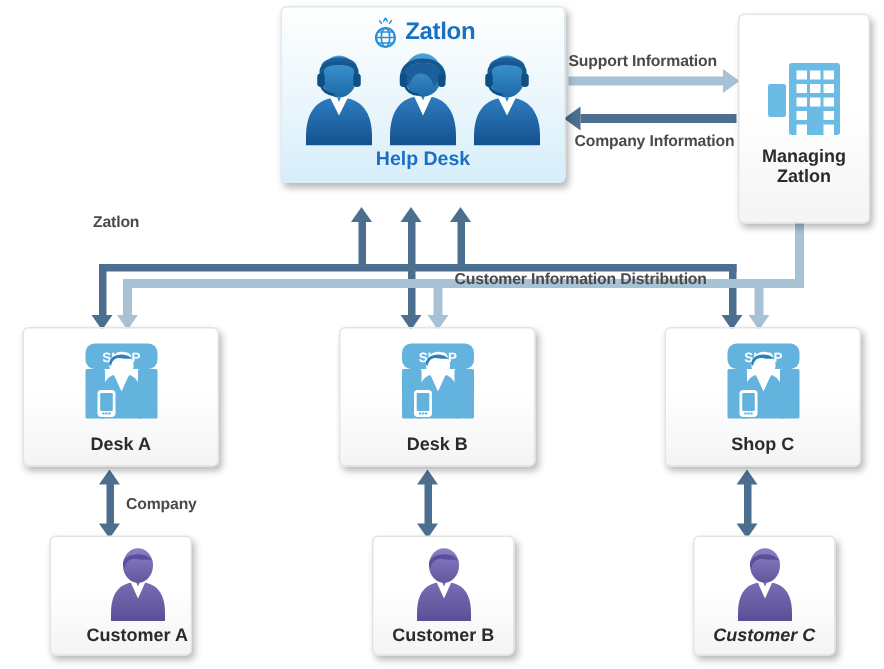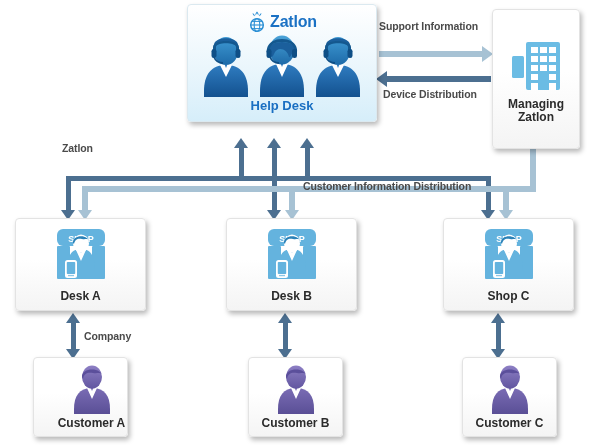--- a/index.html
+++ b/index.html
@@ -92,21 +92,21 @@
   #shopC { left: 443px; }
   .shop .card-label { margin-top: 3px; }
 
   
   .customer {
     width: 95px; height: 80px; top: 357px;
     justify-content: center;
   }
   #custA { left: 33px; padding-left: 22px; }
   #custB { left: 248px; }
-  #custC { left: 462px; }
+  #custC { left: 462px; font-style: italic; }
   .customer .card-label { margin-top: 1px; }
 
   
   .seg { position: absolute; }
   .dark  { background: #4c6f90; }
   .light { background: #a7c2d4; }
 
   .arrow { position: absolute; width: 0; height: 0; }
   .arrow-down-dark {
     border-left: 7px solid transparent;
@@ -144,27 +144,27 @@
   }
 
   
   .icon-svg { display: block; }
 </style>
 </head>
 <body>
 
 <div id="canvas">
 
-  <div class="conn-label" style="left:379px; top:20px;">Support Information</div>
+  <div class="conn-label" style="left:379px; top:35px;">Support Information</div>
   <div class="seg light" style="left:379px; top:51px; width:104px; height:6px;"></div>
   <div class="arrow arrow-right-light" style="left:482px; top:46px;"></div>
 
   <div class="seg dark" style="left:387px; top:76px; width:104px; height:6px;"></div>
   <div class="arrow arrow-left-dark" style="left:376px; top:71px;"></div>
-  <div class="conn-label" style="left:383px; top:88px;">Device Distribution</div>
+  <div class="conn-label" style="left:383px; top:88px;">Company Information</div>
 
   <div class="seg dark" style="left:66px; top:176px; width:425px; height:5px;"></div>
 
   <div class="seg dark" style="left:239px; top:148px; width:5px; height:30px;"></div>
   <div class="seg dark" style="left:272px; top:148px; width:5px; height:30px;"></div>
   <div class="seg dark" style="left:305px; top:148px; width:5px; height:30px;"></div>
   <div class="arrow arrow-up-dark" style="left:234px; top:138px;"></div>
   <div class="arrow arrow-up-dark" style="left:267px; top:138px;"></div>
   <div class="arrow arrow-up-dark" style="left:300px; top:138px;"></div>
 

